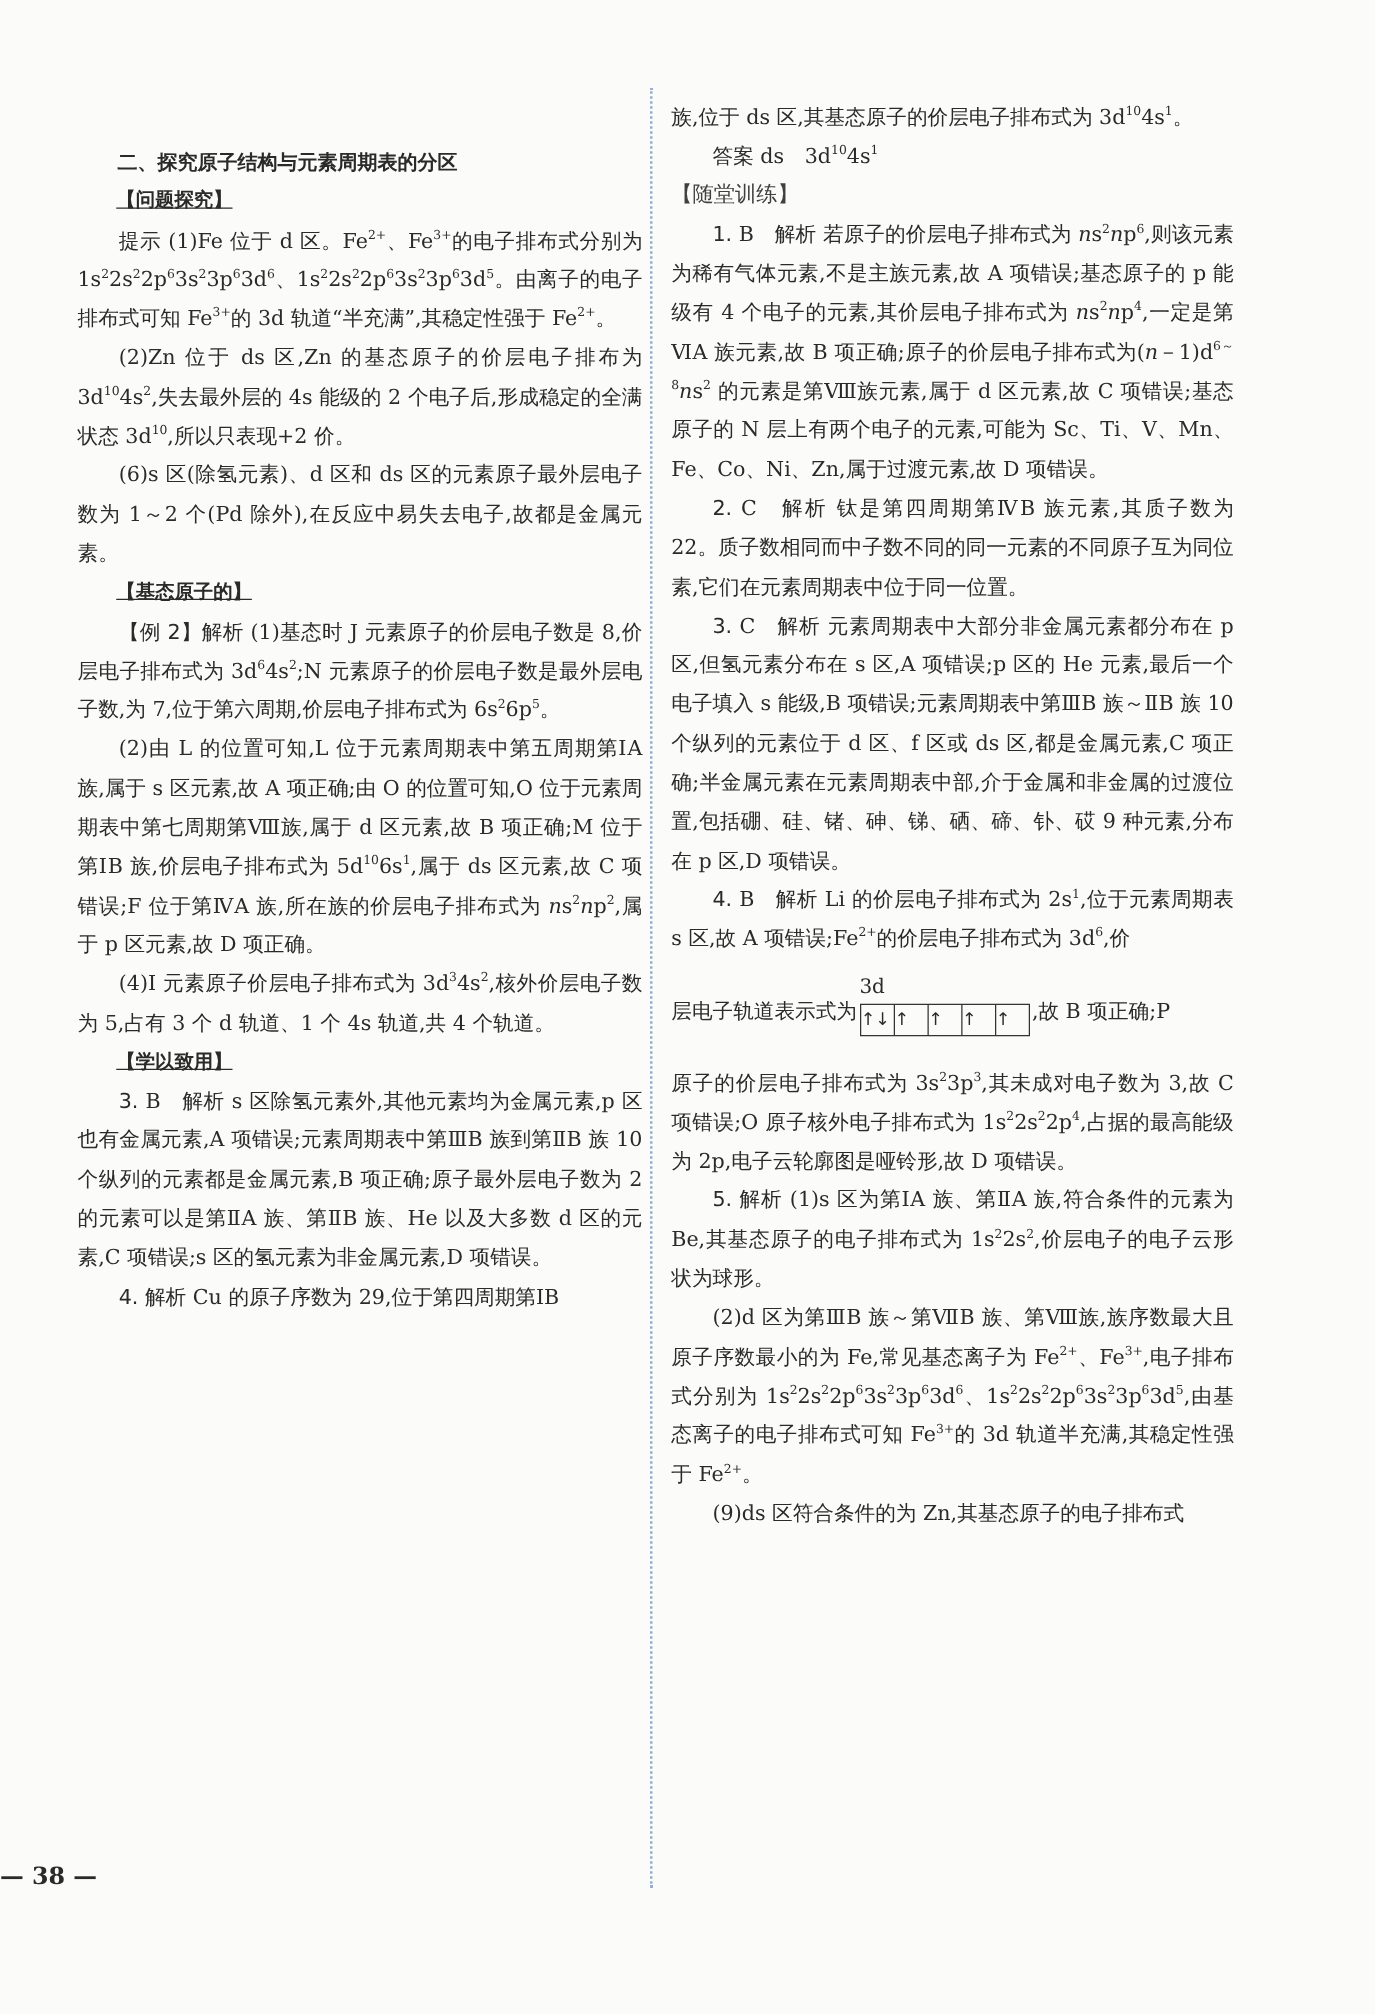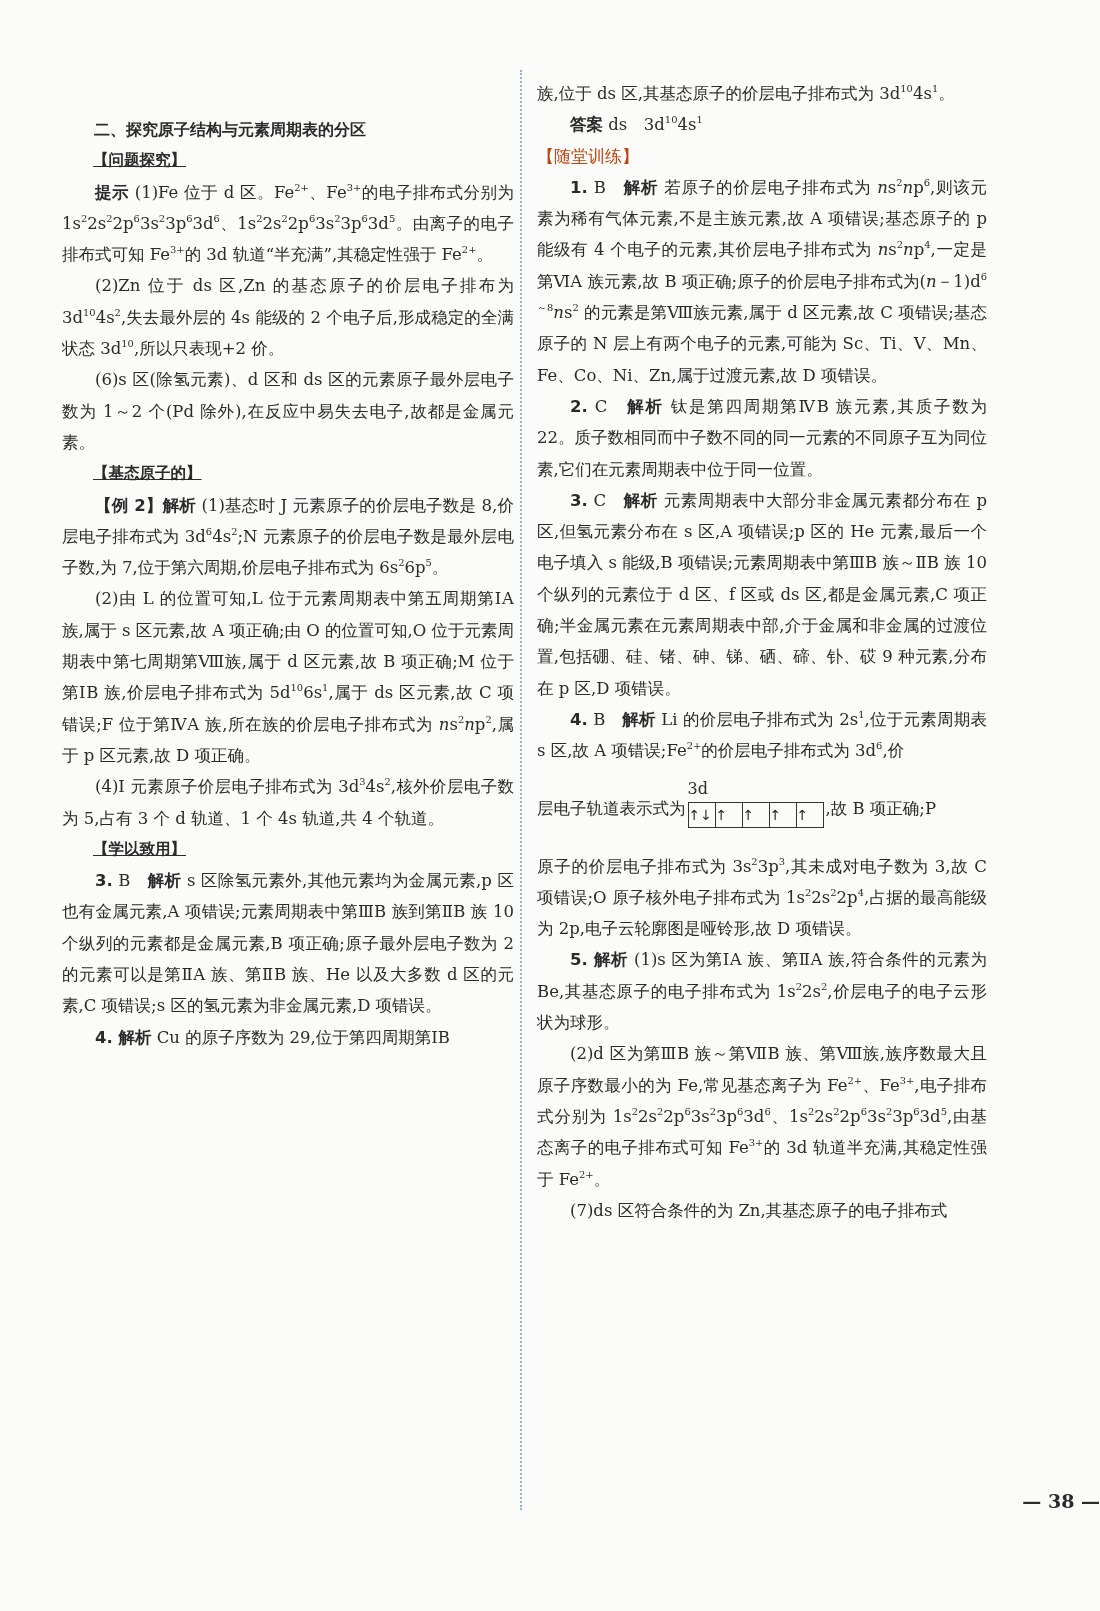--- a/index.html
+++ b/index.html
@@ -8,31 +8,31 @@
     font-family: "DejaVu Serif", "Liberation Serif", serif; color: #2a2a2a;
   }
   .col { position: absolute; top: 78px; width: 452px; font-size: 16.5px; line-height: 31.3px; }
   .col.left { left: 62px; }
   .col.right { left: 537px; top: 78px; width: 450px; }
   .divider { position: absolute; left: 520px; top: 70px; width: 0; height: 1440px; border-left: 2px dotted #8fb0d8; }
   .p { text-align: justify; text-align-last: left; margin: 0; }
   .ind { text-indent: 2em; }
   .h2 { font-family: "DejaVu Sans", "Liberation Sans", sans-serif; font-weight: bold; font-size: 16px; padding-left: 2em; margin-top: 36px; }
   .sec { font-family: "DejaVu Sans", "Liberation Sans", sans-serif; font-weight: bold; font-size: 15.5px; padding-left: 2em; text-decoration: underline; }
-  .blue-sec { font-family: "DejaVu Sans", "Liberation Sans", sans-serif; color: #c2410c; font-size: 17px; }
-  b.k { font-family: "DejaVu Sans", "Liberation Sans", sans-serif; font-weight: bold; margin-top: 12px; }
+  .blue-sec { font-family: "DejaVu Sans", "Liberation Sans", sans-serif; color: #404040; font-size: 17px; }
+  b.k { font-family: "DejaVu Sans", "Liberation Sans", sans-serif; font-weight: normal; margin-top: 12px; }
   sup { font-size: 0.6em; line-height: 0; vertical-align: 0.7em; }
   i { font-style: italic; }
   .orb-wrap { display: inline-block; position: relative; vertical-align: -6px; margin: 0 2px; }
   .orb-label { position: absolute; top: -26px; left: 0; width: 100%; text-align: center; font-size: 16px; }
   .orb { display: inline-flex; border: 1.5px solid #333; height: 24px; }
   .orb span { width: 26px; border-right: 1px solid #333; text-align: center; font-size: 14px; line-height: 24px; font-family: "DejaVu Sans", sans-serif; }
   .orb span:last-child { border-right: none; }
   .orb-line { height: 62px; }
-  .page-num { position: absolute; top: 1490px; left: 0; width: 1100px; text-align: right; font-weight: bold; font-size: 19px; font-family: "DejaVu Serif", serif; }
+  .page-num { position: absolute; top: 1490px; left: 0; width: 1100px; text-align: left; font-weight: bold; font-size: 19px; font-family: "DejaVu Serif", serif; }
 </style>
 </head>
 <body>
 
 <div class="divider"></div>
 <div class="col left" id="left-col">
     <p class="p h2">二、探究原子结构与元素周期表的分区</p>
     <p class="p sec">【问题探究】</p>
     <p class="p ind"><b class="k">提示</b> (1)Fe 位于 d 区。Fe<sup>2+</sup>、Fe<sup>3+</sup>的电子排布式分别为 1s<sup>2</sup>2s<sup>2</sup>2p<sup>6</sup>3s<sup>2</sup>3p<sup>6</sup>3d<sup>6</sup>、1s<sup>2</sup>2s<sup>2</sup>2p<sup>6</sup>3s<sup>2</sup>3p<sup>6</sup>3d<sup>5</sup>。由离子的电子排布式可知 Fe<sup>3+</sup>的 3d 轨道“半充满”,其稳定性强于 Fe<sup>2+</sup>。</p>
     <p class="p ind">(2)Zn 位于 ds 区,Zn 的基态原子的价层电子排布为 3d<sup>10</sup>4s<sup>2</sup>,失去最外层的 4s 能级的 2 个电子后,形成稳定的全满状态 3d<sup>10</sup>,所以只表现+2 价。</p>
@@ -56,15 +56,15 @@
     <p class="p orb-line" style="padding-top: 22px; line-height: 40px;">层电子轨道表示式为<span class="orb-wrap"><span class="orb-label">3d</span><span class="orb">
           <span>↑↓</span>
           <span>↑</span>
           <span>↑</span>
           <span>↑</span>
           <span>↑</span>
         </span></span>,故 B 项正确;P</p>
     <p class="p">原子的价层电子排布式为 3s<sup>2</sup>3p<sup>3</sup>,其未成对电子数为 3,故 C 项错误;O 原子核外电子排布式为 1s<sup>2</sup>2s<sup>2</sup>2p<sup>4</sup>,占据的最高能级为 2p,电子云轮廓图是哑铃形,故 D 项错误。</p>
     <p class="p ind"><b class="k">5. 解析</b> (1)s 区为第ⅠA 族、第ⅡA 族,符合条件的元素为 Be,其基态原子的电子排布式为 1s<sup>2</sup>2s<sup>2</sup>,价层电子的电子云形状为球形。</p>
     <p class="p ind">(2)d 区为第ⅢB 族～第ⅦB 族、第Ⅷ族,族序数最大且原子序数最小的为 Fe,常见基态离子为 Fe<sup>2+</sup>、Fe<sup>3+</sup>,电子排布式分别为 1s<sup>2</sup>2s<sup>2</sup>2p<sup>6</sup>3s<sup>2</sup>3p<sup>6</sup>3d<sup>6</sup>、1s<sup>2</sup>2s<sup>2</sup>2p<sup>6</sup>3s<sup>2</sup>3p<sup>6</sup>3d<sup>5</sup>,由基态离子的电子排布式可知 Fe<sup>3+</sup>的 3d 轨道半充满,其稳定性强于 Fe<sup>2+</sup>。</p>
-    <p class="p ind">(7)ds 区符合条件的为 Zn,其基态原子的电子排布式</p>
+    <p class="p ind">(9)ds 区符合条件的为 Zn,其基态原子的电子排布式</p>
   </div>
 <div class="page-num">— 38 —</div>
 
 </body></html>

